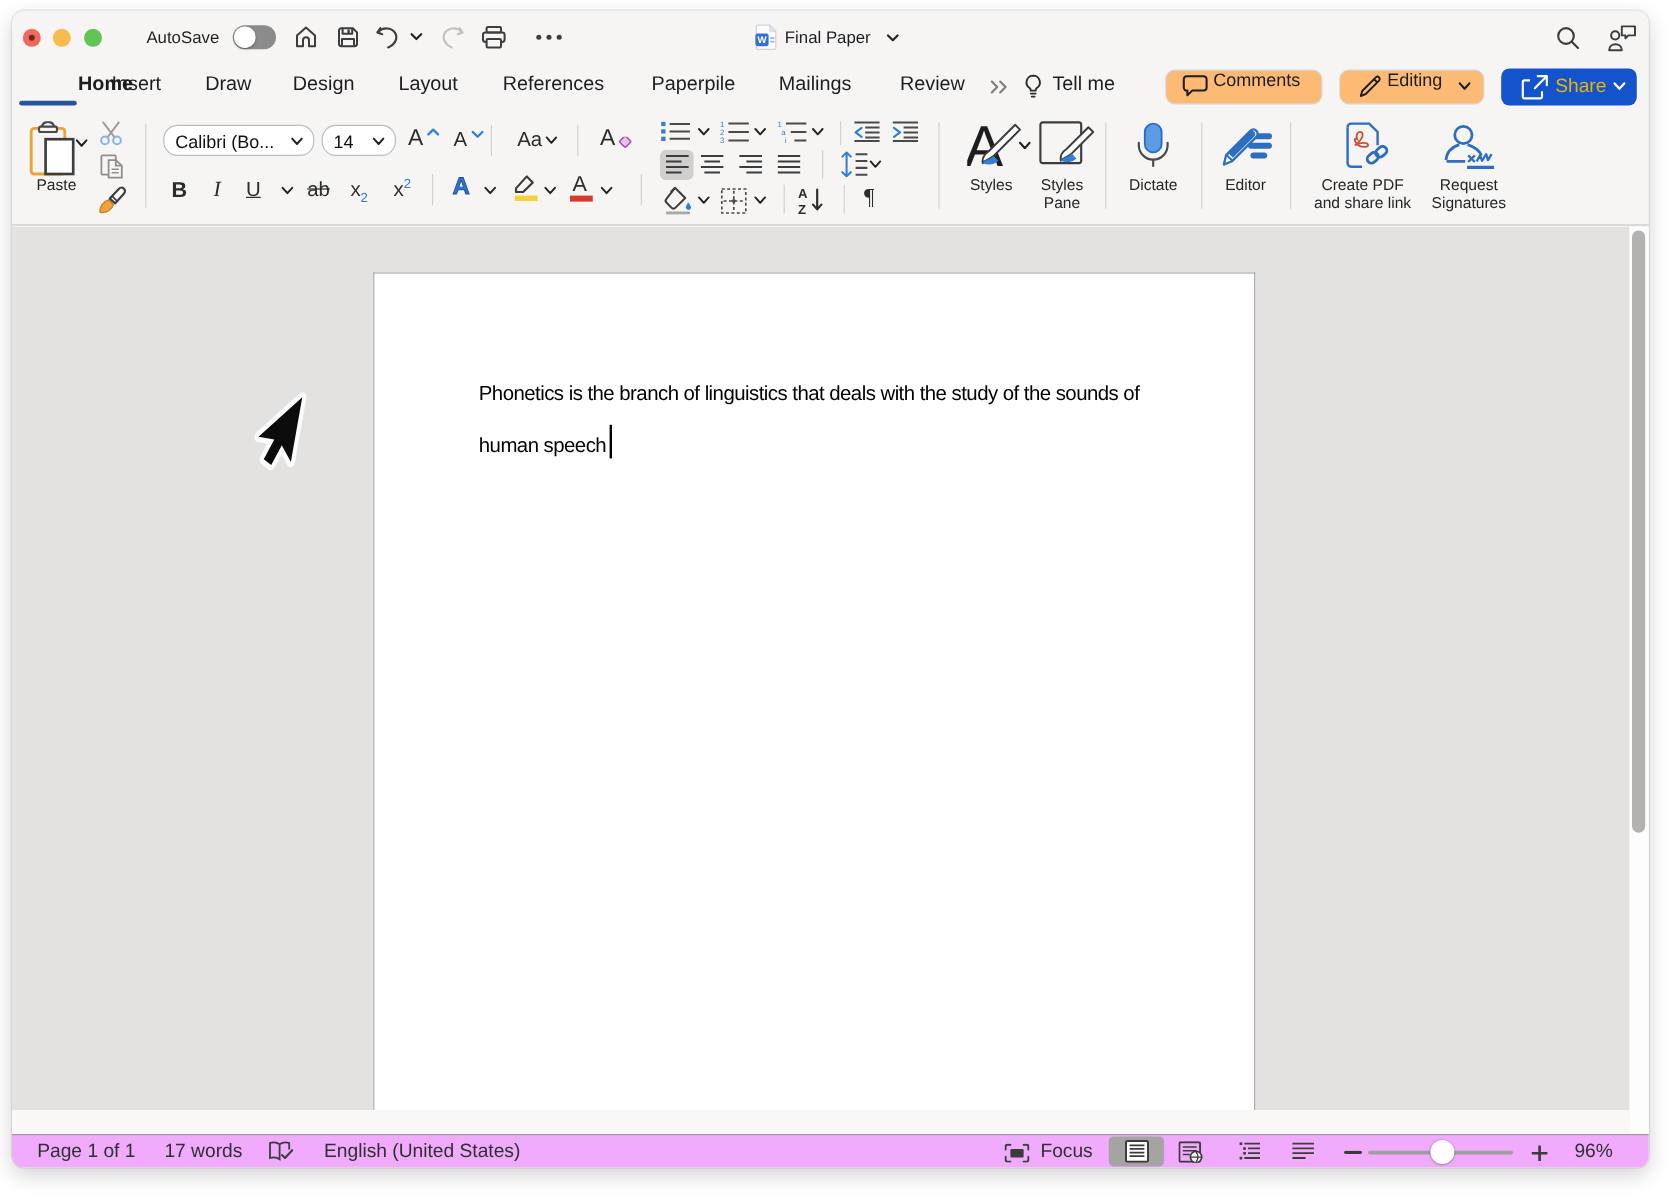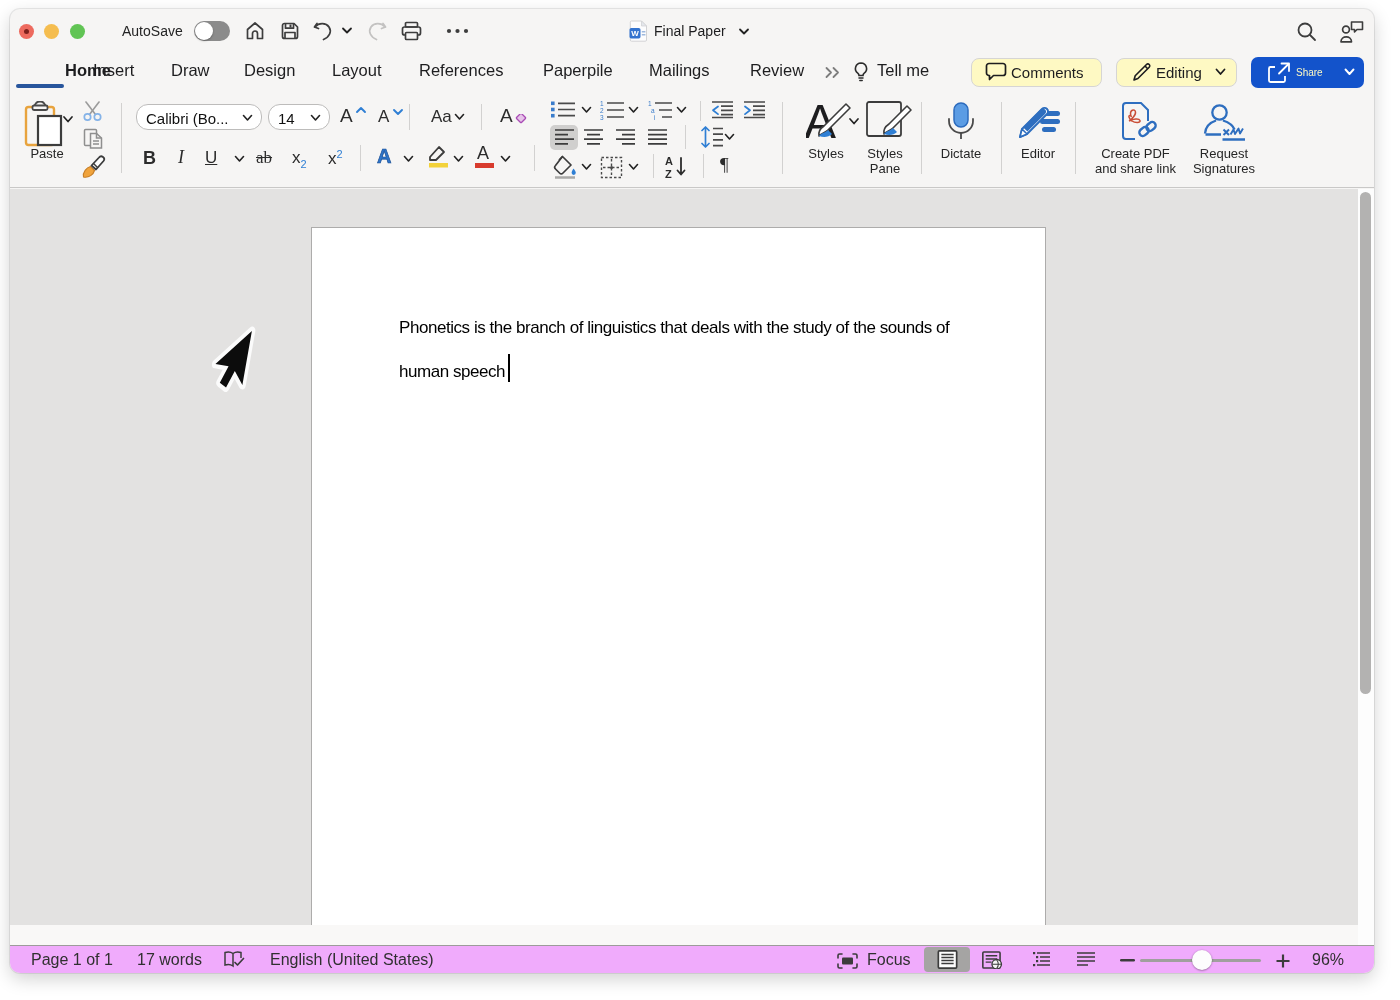--- a/index.html
+++ b/index.html
@@ -19,22 +19,22 @@
 #tl-grn { left:60px; background:#61c454; }
 #autosave { position:absolute; left:112px; top:14px; font-size:14px; color:#242424; }
 #toggle { position:absolute; left:184px; top:12px; width:36px; height:20px; border-radius:10px; background:#8b8b8b; }
 #toggle::after { content:''; position:absolute; left:1px; top:1px; width:18px; height:18px; border-radius:50%; background:#ffffff; box-shadow:0 1px 2px rgba(0,0,0,.3);}
 #doctitle { position:absolute; left:644px; top:14px; font-size:14px; color:#1d1d1f; }
 
 #tabs { position:absolute; left:0; top:48px; width:100%; height:40px; font-size:16.5px; color:#1d1d1f;}
 .tab { position:absolute; top:4px; }
 .tab.sel { font-weight:bold;margin-left:48px; }
 #homeu { position:absolute; left:6px; top:26.5px; width:48px; height:4px; border-radius:2px; background:#28559c; }
-.pillbtn { position:absolute; top:1px; height:29px; background:#fef9c3; border:1px solid #d6d5d4; border-radius:8px; display:flex; align-items:center; font-size:15px; color:#1d1d1f; }
-#sharebtn { position:absolute; left:1241px; top:0px; width:113px; height:31px; background:#1353cb; border-radius:7px; display:flex; align-items:center; color:#fef9c3; font-size:10px; }
+.pillbtn { position:absolute; top:1px; height:29px; background:#fdba74; border:1px solid #d6d5d4; border-radius:8px; display:flex; font-size:15px; color:#1d1d1f; }
+#sharebtn { position:absolute; left:1241px; top:0px; width:113px; height:31px; background:#1353cb; border-radius:7px; display:flex; align-items:center; color:#eab308; font-size:16px; }
 
 #ribbon { position:absolute; left:0; top:88px; width:100%; height:91px; border-bottom:1.5px solid #c9c8c7; }
 .sep { position:absolute; width:1px; background:#d2d1d0; }
 .combo { position:absolute; background:#fff; border:1px solid #bdbcbb; border-radius:12px; font-size:15px; color:#111; }
 .rlabel { position:absolute; font-size:13px; color:#262626; text-align:center; }
 
 #docarea { position:absolute; left:0; top:179.5px; width:1348px; height:736px; background:#e3e2e1; }
 #page { position:absolute; left:301px; top:14.5px; width:735px; height:722px; background:#ffffff; border:1px solid #adacab; border-bottom:none;margin-top:24px; }
 #ptext { position:absolute; left:87px; top:77.5px; width:570px; font-size:17px; line-height:44px; color:#000; letter-spacing:-0.45px; }
 #cursor { position:absolute; left:196px; top:126px; width:2px; height:28px; background:#000; }
@@ -222,21 +222,21 @@
     <svg class="abs" style="left:504px; top:17px;" width="13" height="13" viewBox="0 0 13 13">
       <rect x="3.5" y="0.5" width="7" height="7" rx="1" transform="rotate(45 7 4)" fill="#e6c3e8" stroke="#a94bb5" stroke-width="1.3"></rect>
     </svg>
 
     <div class="abs" style="left:133px; top:51px; font-size:18px; font-weight:bold; color:#2c2c2c;">B</div>
     <div class="abs" style="left:168px; top:50px; font-size:18px; font-style:italic; color:#2c2c2c; font-family:'Liberation Serif',serif;">I</div>
     <div class="abs" style="left:195px; top:51px; font-size:17px; color:#2c2c2c; text-decoration:underline;">U</div>
     <svg class="abs" style="left:224px; top:58px;" width="11" height="8" viewBox="0 0 11 8" fill="none" stroke="#222" stroke-width="1.6" stroke-linecap="round" stroke-linejoin="round">
         <path d="M1.5 1.5 L5.5 6 L9.5 1.5"></path>
       </svg>
-    <div class="abs" style="left:246px; top:51px; font-size:17px; color:#2c2c2c; text-decoration:line-through;font-family:Liberation Serif, serif;">ab</div>
+    <div class="abs" style="left:246px; top:51px; font-size:17px; color:#2c2c2c; text-decoration:line-through;">ab</div>
     <div class="abs" style="left:282px; top:51px; font-size:17px; color:#2c2c2c;">x<span style="font-size:11px; color:#2f7fd4; vertical-align:-5px;">2</span></div>
     <div class="abs" style="left:318px; top:51px; font-size:17px; color:#2c2c2c;">x<span style="font-size:11px; color:#2f7fd4; vertical-align:6px;">2</span></div>
     <div class="sep" style="left:350px; top:48px; height:26px;"></div>
     <div class="abs" style="left:367px; top:48px; font-size:20px; font-weight:bold; color:#2e74c9; -webkit-text-stroke:0.7px #1b4f94;">A</div>
     <svg class="abs" style="left:393px; top:58px;" width="11" height="8" viewBox="0 0 11 8" fill="none" stroke="#222" stroke-width="1.6" stroke-linecap="round" stroke-linejoin="round">
         <path d="M1.5 1.5 L5.5 6 L9.5 1.5"></path>
       </svg>
     <svg class="abs" style="left:416px; top:47px;" width="24" height="26" viewBox="0 0 24 26">
       <path d="M4 13 L13 3 L18 8 L10 16 L4 16 Z" fill="none" stroke="#3c3c3c" stroke-width="1.8" stroke-linejoin="round"></path>
       <rect x="3" y="19" width="19" height="4.5" fill="#f3d23a"></rect>

